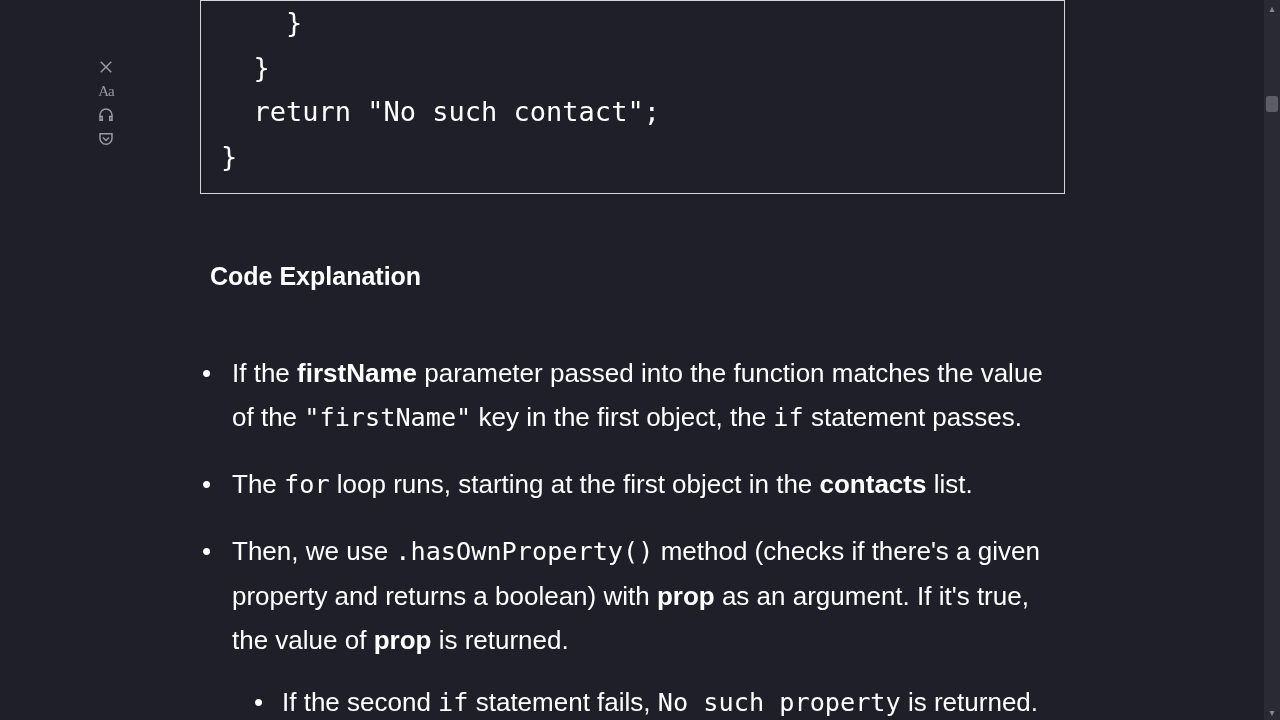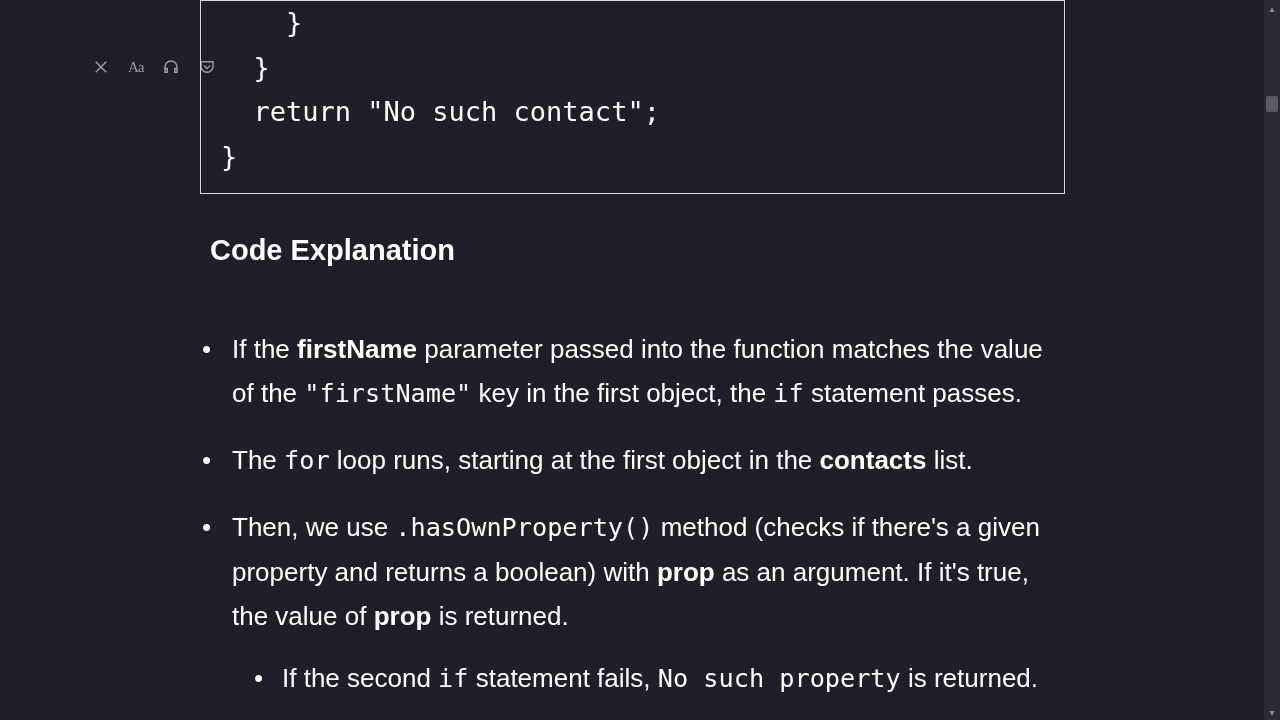--- a/index.html
+++ b/index.html
@@ -11,22 +11,21 @@
     font-family: -apple-system, BlinkMacSystemFont, "Segoe UI", Arial, sans-serif;
     overflow: hidden;
     position: relative;
   }
   .sidebar {
     position: absolute;
     left: 92px;
     top: 55px;
     width: 28px;
     display: flex;
-    flex-direction: row;
-    gap: 18px;
+    flex-direction: column;
     align-items: center;
   }
   .sidebar .icon {
     width: 24px;
     height: 24px;
     display: flex;
     align-items: center;
     justify-content: center;
     color: #9a9aa6;
     cursor: pointer;
@@ -44,23 +43,23 @@
     border: 1px solid #d6d6d6;
     padding: 0 20px 14px 20px;
     font-family: "Consolas", "Menlo", monospace;
     font-size: 27px;
     line-height: 1.65;
     white-space: pre;
     color: #ffffff;
     overflow: hidden;
   }
   .section-heading {
-    font-size: 29px;
+    font-size: 25px;
     font-weight: 700;
-    margin-top: 40px;
+    margin-top: 68px;
     margin-left: 10px;
   }
   ul.explanation {
     margin-top: 60px;
     padding-left: 0px;
     list-style: none;
   }
   ul.explanation > li {
     position: relative;
     padding-left: 32px;

